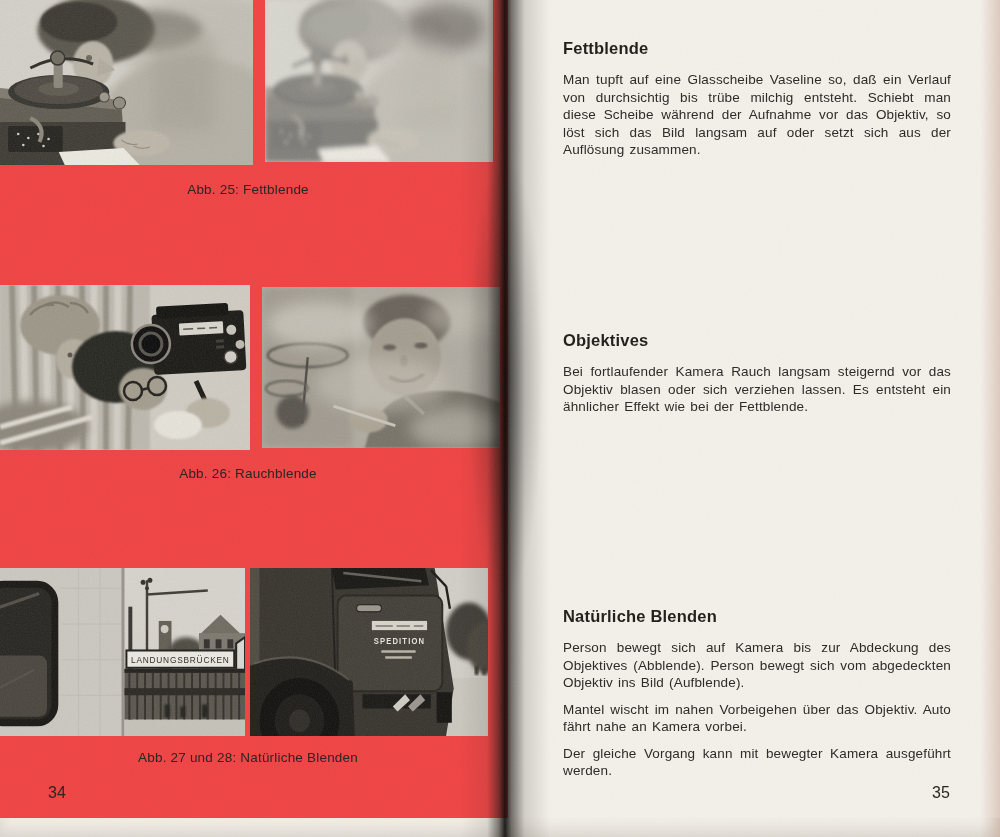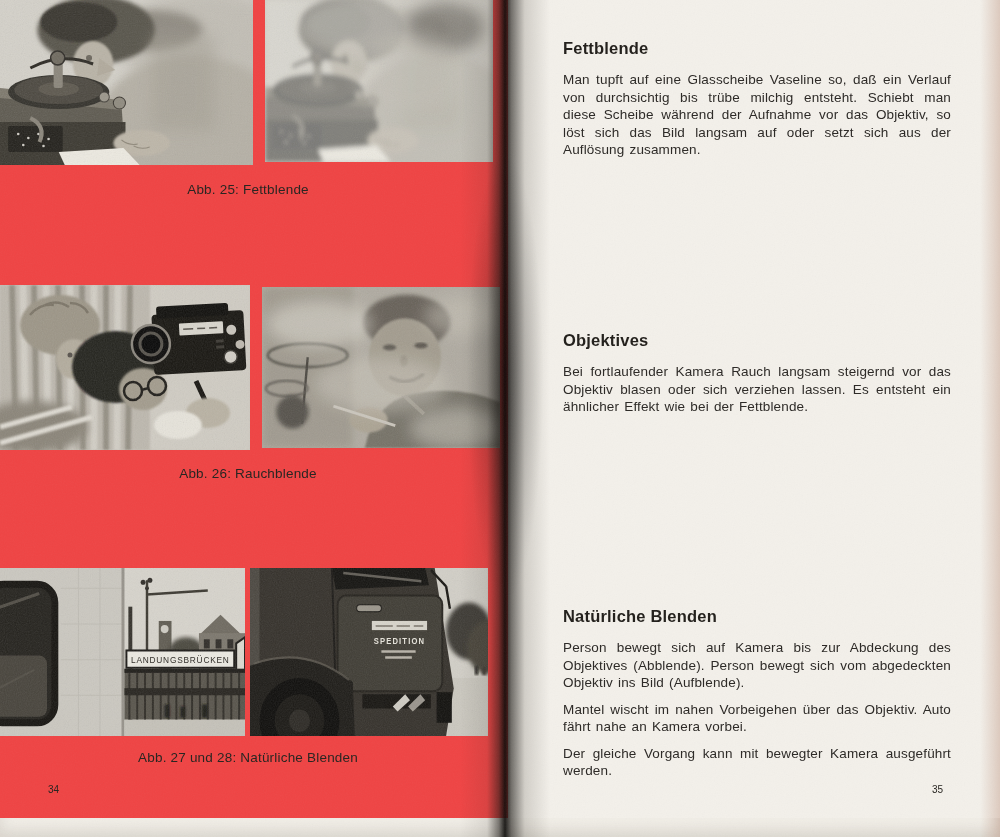--- a/index.html
+++ b/index.html
@@ -7,21 +7,21 @@
     background:#f1eee7;font-family:"Liberation Sans",sans-serif;
     box-shadow:inset 0 -6px 14px rgba(110,100,90,.18);}
   .page{position:absolute;top:0;height:818px;}
   .page-left{left:0;width:508px;background:#ef4444;}
   .page-right{left:508px;width:492px;background:#f3f0ea;}
   .photo{position:absolute;overflow:hidden;background:#cfccc4;}
   .photo svg{display:block;width:100%;height:100%;}
   .photo.hazy svg{filter:contrast(.92) brightness(1.04);}
   .caption{position:absolute;left:0;width:496px;text-align:center;
     font-size:13.5px;letter-spacing:.2px;color:#26231f;}
-  .pagenum{position:absolute;font-size:10px;color:#26231f;}
+  .pagenum{position:absolute;font-size:16px;color:#26231f;}
   .pn-left{left:48px;top:784px;}
   .pn-right{left:424px;top:784px;}
   section{position:absolute;left:55px;width:388px;color:#2b2825;}
   section h2{font-size:16.5px;line-height:20px;margin:0 0 13px 0;
     letter-spacing:.2px;color:#211e1a;font-weight:bold;}
   section p{font-size:13.5px;line-height:17.5px;margin:0 0 9px 0;
     text-align:justify;word-spacing:1.2px;letter-spacing:.15px;}
   .s1{top:38px;} .s2{top:330px;} .s3{top:606px;}
   .gutter{position:absolute;left:460px;top:0;width:90px;height:837px;pointer-events:none;
     background:

